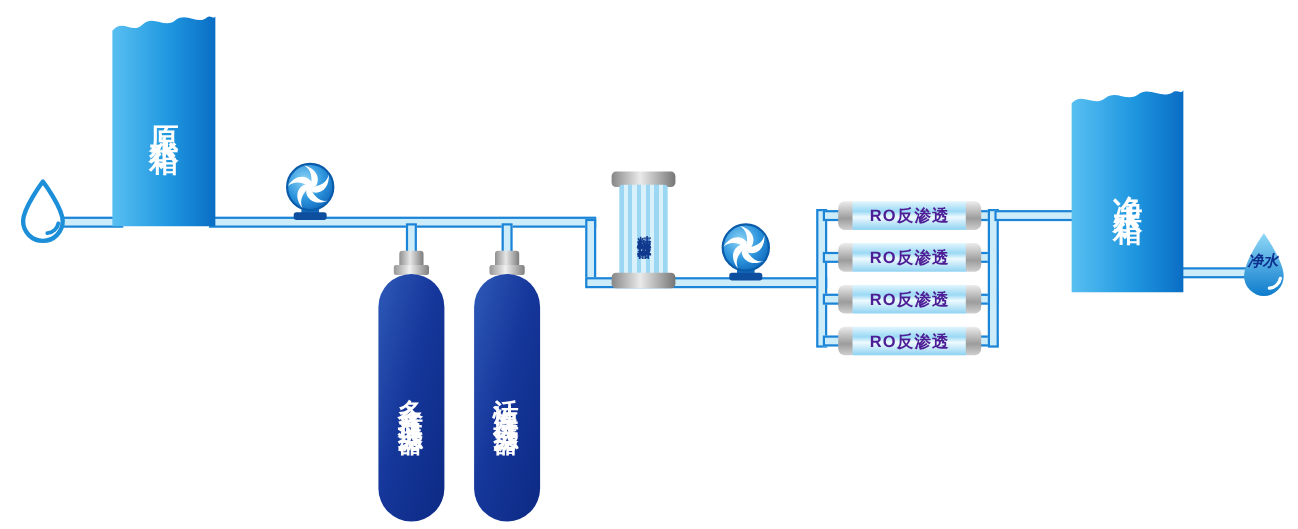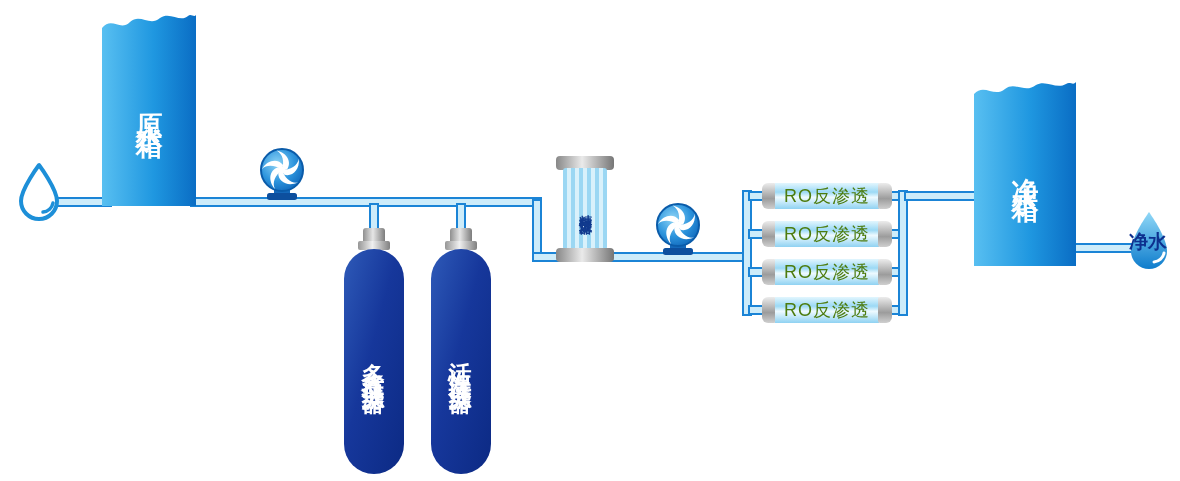--- a/index.html
+++ b/index.html
@@ -42,28 +42,28 @@
 
   
   .ro{position:absolute;left:762px;width:130px;height:26px;z-index:2;}
   .ro .rcap{position:absolute;top:0;width:14px;height:26px;
             background:linear-gradient(180deg,#ececec,#9c9c9c 60%,#cfcfcf);}
   .ro .rcap.l{left:0;border-radius:6px 2px 2px 6px;}
   .ro .rcap.r{right:0;border-radius:2px 6px 6px 2px;}
   .ro .rbody{position:absolute;left:13px;right:13px;top:0;bottom:0;
             background:linear-gradient(180deg,#e2f6fe 0%,#9bd9f5 35%,#eefaff 55%,#8fd2f2 100%);}
   .ro .rlabel{position:absolute;inset:0;display:flex;align-items:center;justify-content:center;
-            color:#4d7c0f;font-weight:normal;font-size:18px;letter-spacing:1px;z-index:3;}
+            color:#4c1d95;font-weight:bold;font-size:15px;letter-spacing:1px;z-index:3;}
 
   
   .pump{position:absolute;width:48px;height:56px;z-index:2;}
 
   
   .out-label{position:absolute;left:1122px;top:229px;width:52px;text-align:center;color:#0d308f;
-            font-weight:bold;font-size:19px;z-index:4;}
+            font-weight:bold;font-size:14px;z-index:4;font-style:italic;}
 </style>
 </head>
 <body>
 
 <div class="canvas">
 
   <svg width="0" height="0" style="position:absolute">
     <defs>
       <radialGradient id="pumpG" cx="38%" cy="35%" r="75%">
         <stop offset="0%" stop-color="#8ed4f6"></stop>

